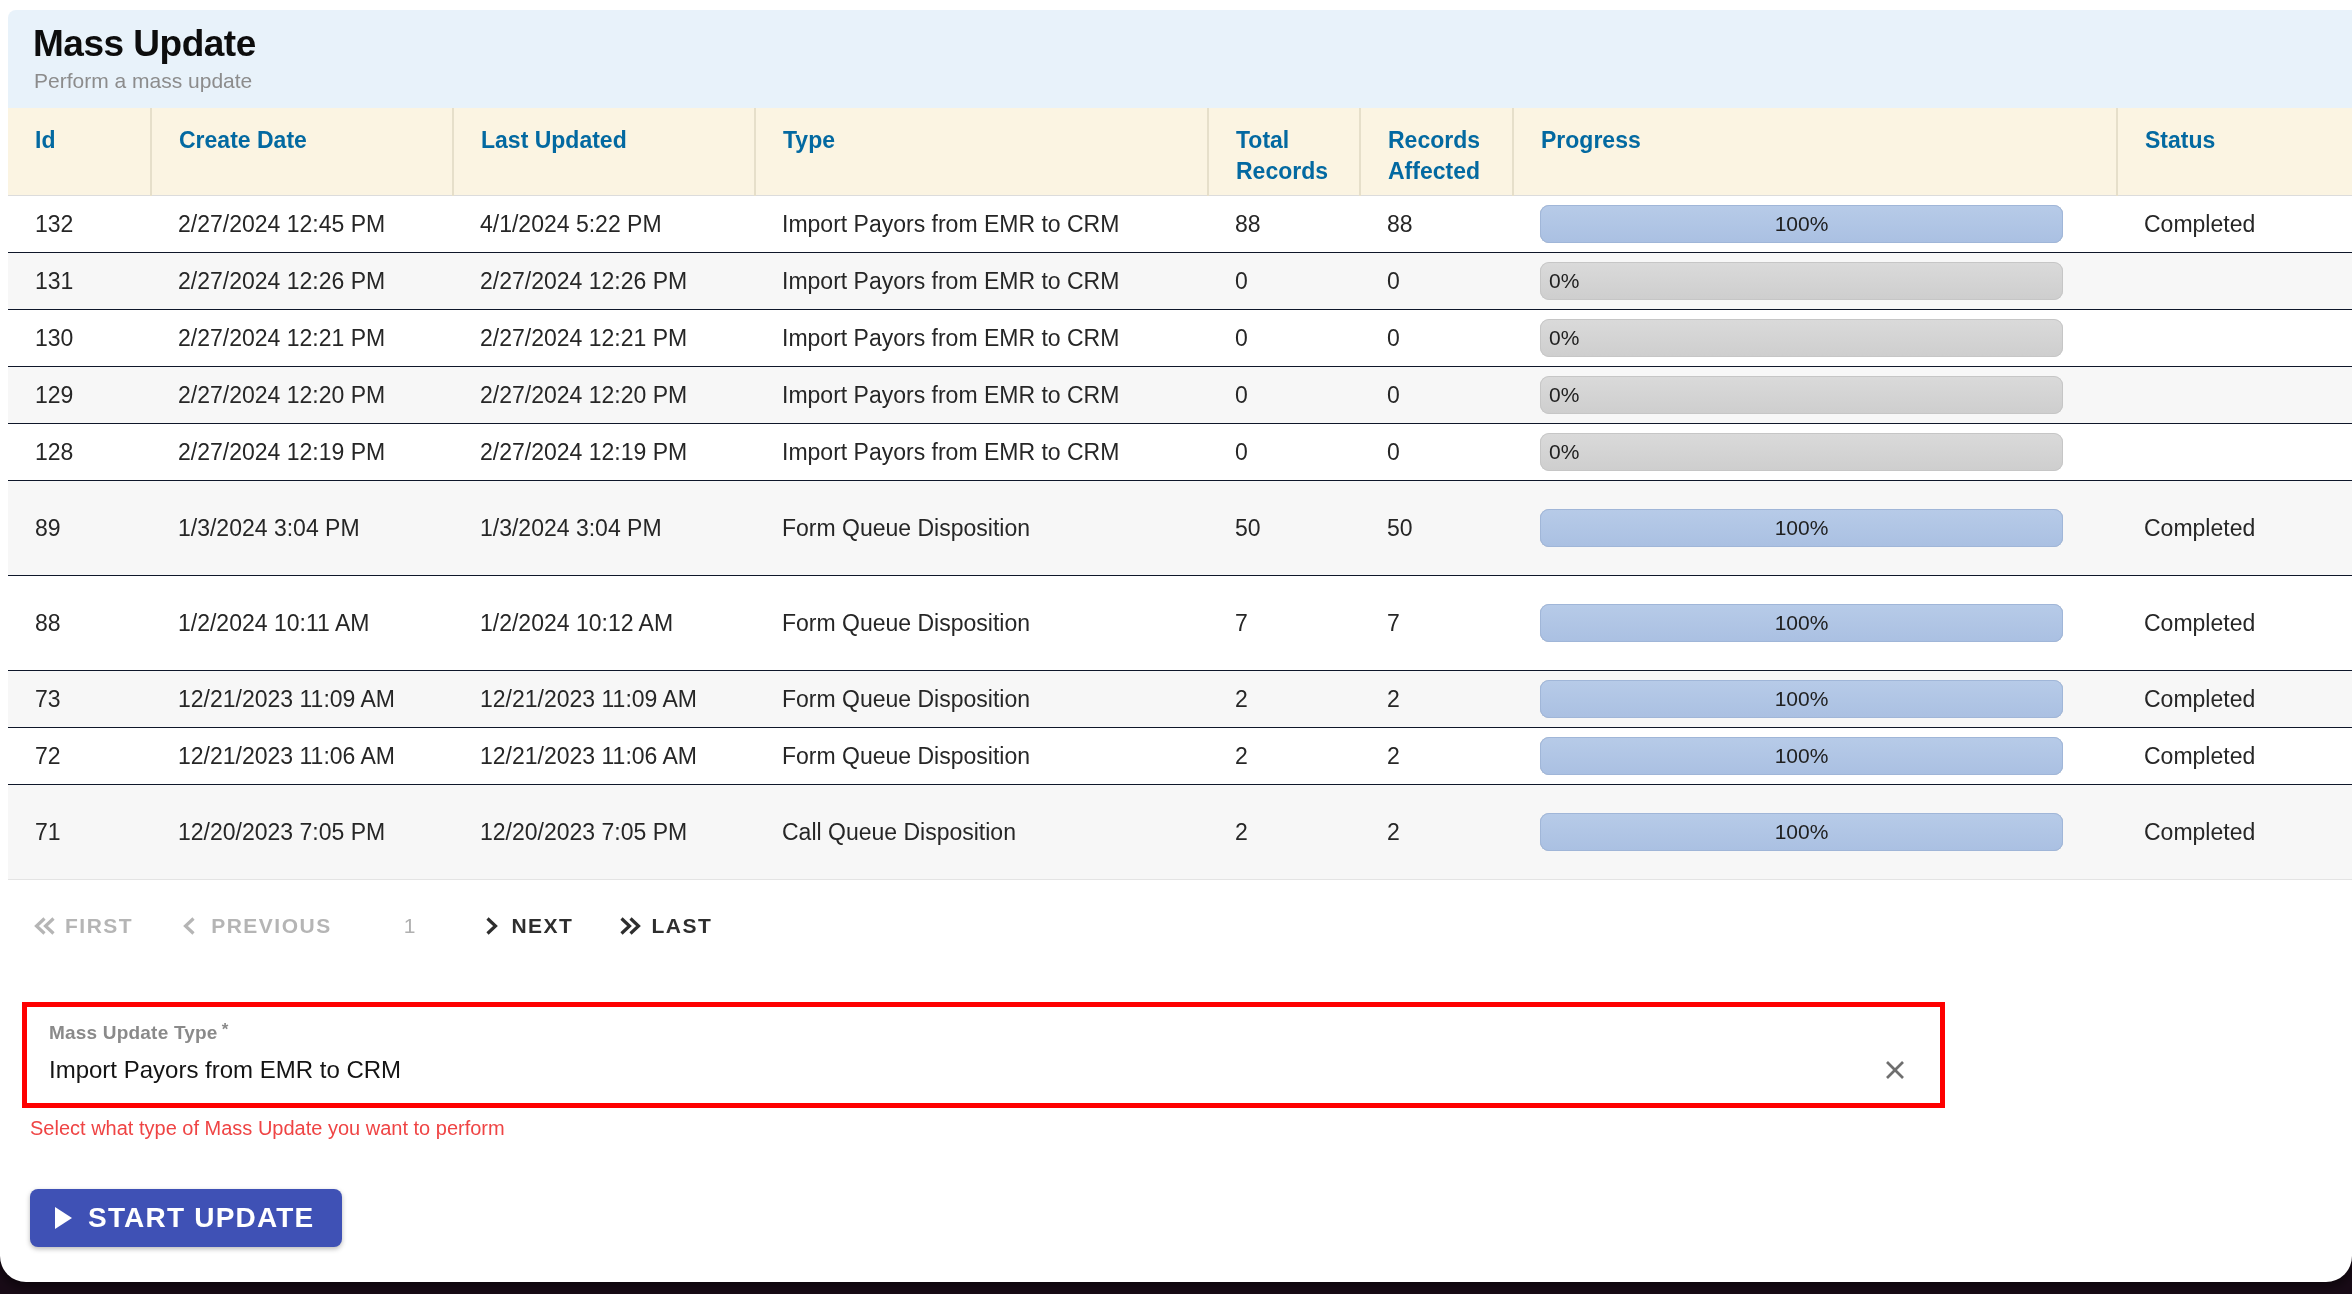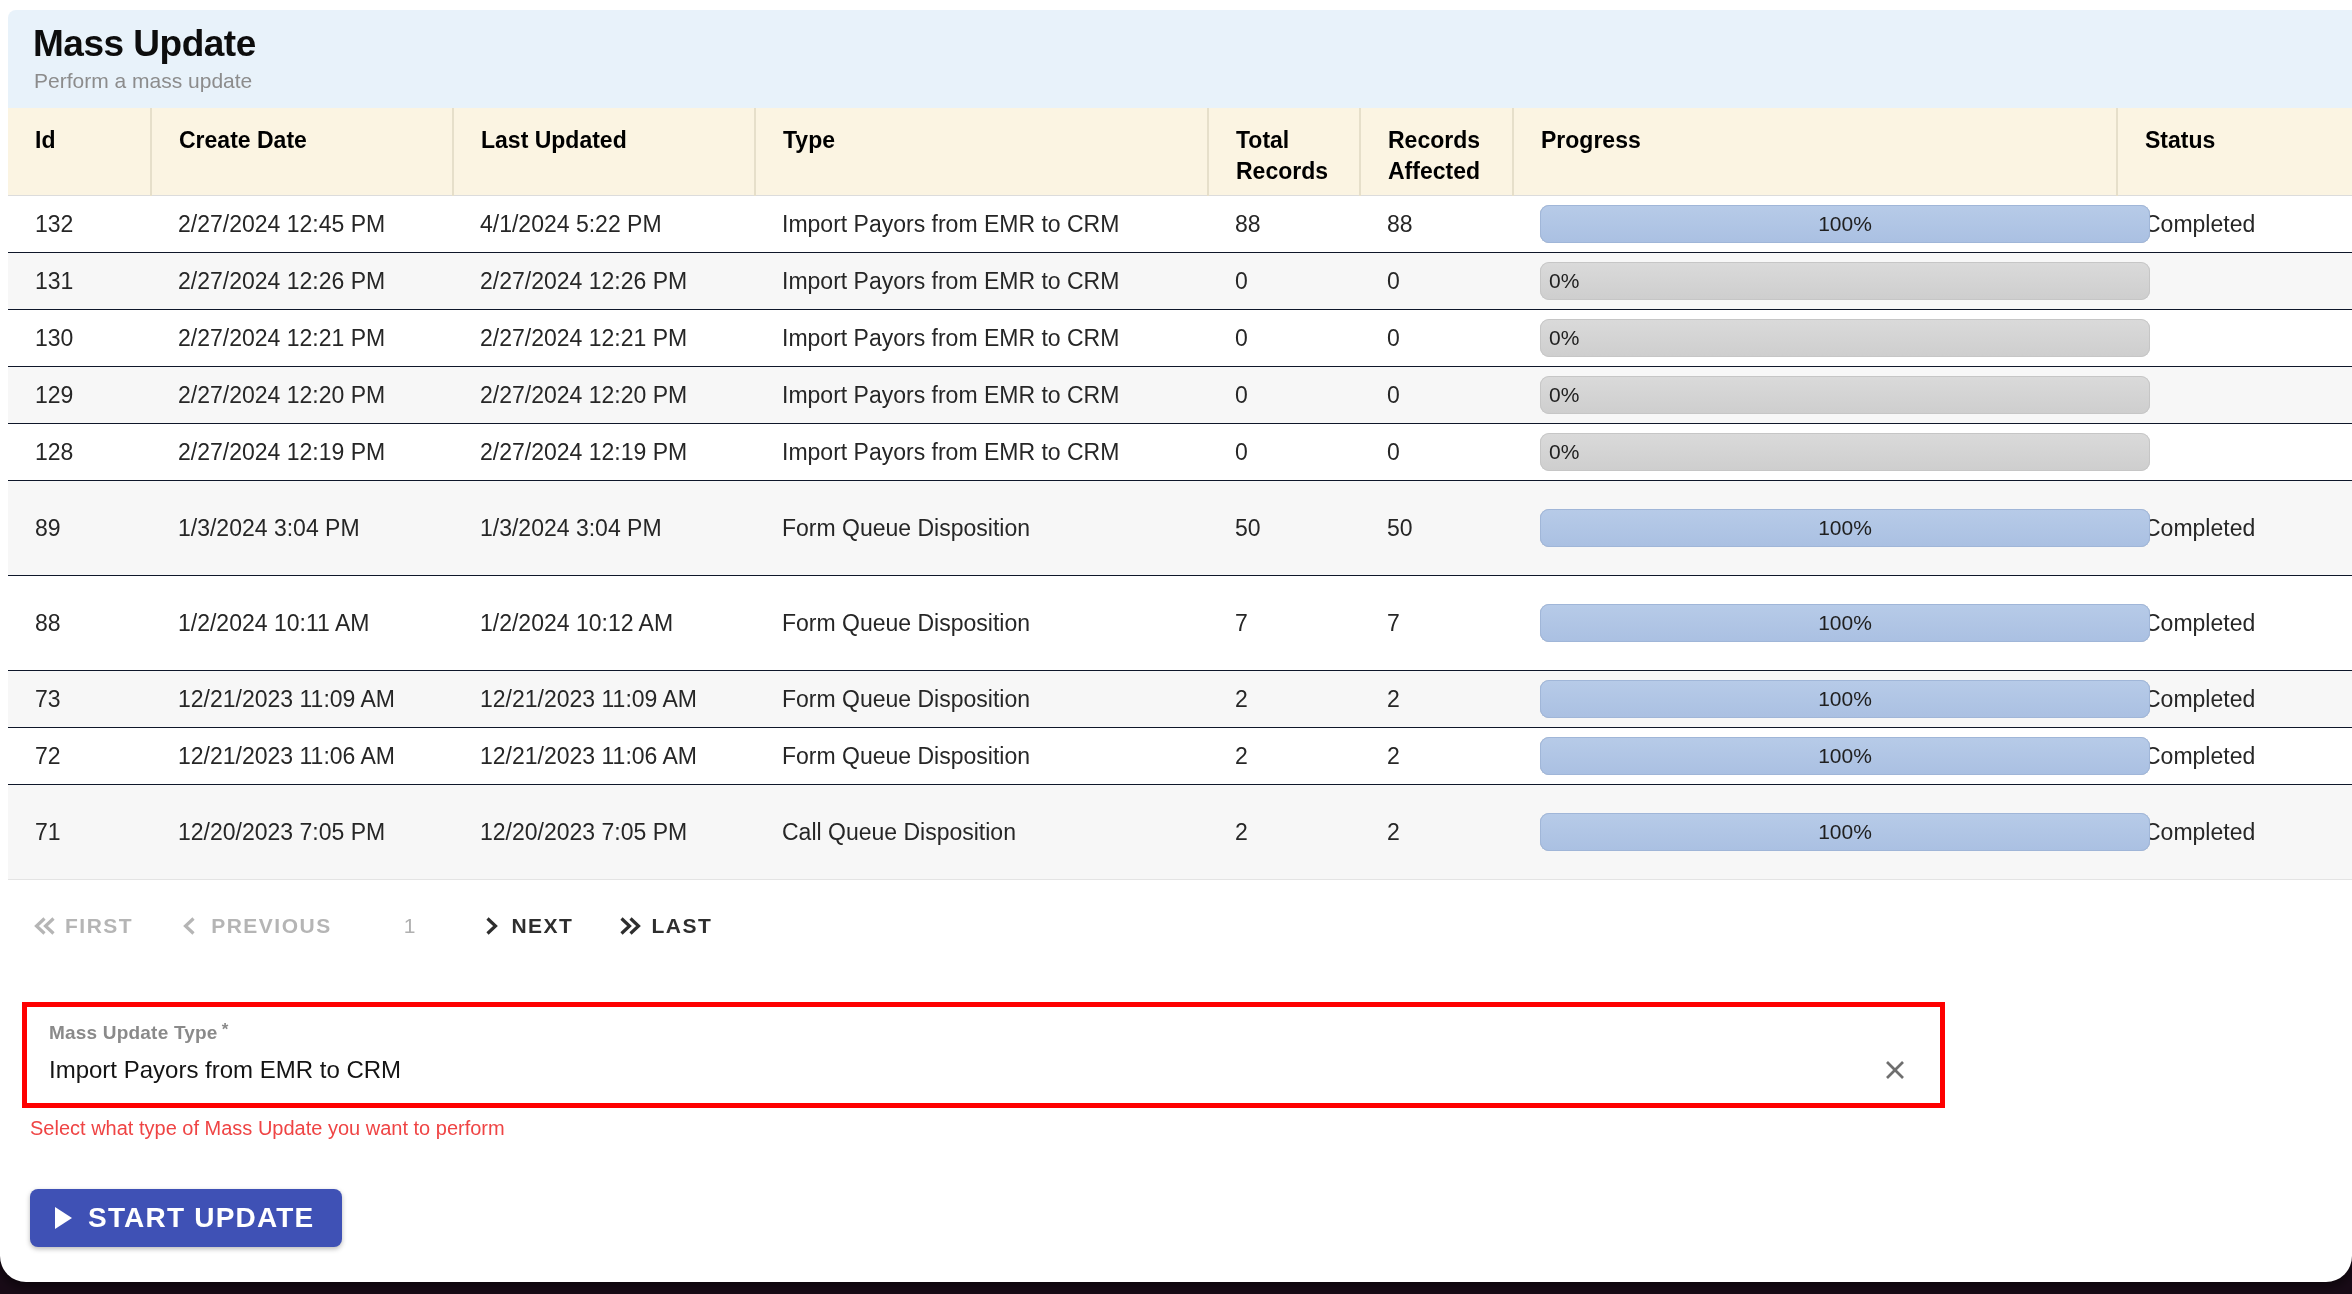--- a/index.html
+++ b/index.html
@@ -11,32 +11,32 @@
   
   .band{margin:10px 0 0 8px;background:var(--band,#e8f2fa);border-top-left-radius:8px;
         padding:14px 0 16px 25px;}
   .band h1{margin:0;font-size:37px;line-height:40px;font-weight:700;color:#0d0d0d;letter-spacing:-.5px;}
   .band p{margin:6px 0 0 1px;font-size:21px;line-height:22px;color:#8c8c8c;}
 
   
   table{margin-left:8px;width:2344px;border-collapse:collapse;table-layout:fixed;}
   thead th{background:var(--cream,#fbf4e2);text-align:left;vertical-align:top;
            padding:17px 10px 8px 27px;height:84px;box-sizing:border-box;
-           font-size:23px;font-weight:700;color:#000000;line-height:31px;
+           font-size:23px;font-weight:700;color:#0369a1;line-height:31px;
            border-right:2px solid #e6dfca;border-bottom:1px solid #dcdcdc;}
   thead th:last-child{border-right:none;}
   tbody td{font-size:23px;color:#262626;padding-left:27px;box-sizing:border-box;vertical-align:middle;}
   tbody tr{height:57px;border-top:1px solid #0f172a;background:#fff;}
   tbody tr:first-child{border-top:none;}
   tbody tr:nth-child(even){background:#f7f7f7;}
   tbody tr.tall{height:95px;}
   tbody tr:last-child{border-bottom:1px solid #e4e4e4;}
 
   
-  .bar{position:relative;width:610px;height:38px;border-radius:9px;
+  .bar{position:relative;width:523px;height:38px;border-radius:9px;
        background:linear-gradient(#dadada,#cecece);box-shadow:inset 0 0 0 1px #c6c6c6;}
   .bar .fill{height:100%;border-radius:9px;
        background:linear-gradient(var(--pblue-light,#b7cbe8),var(--pblue,#aac0e2));
        box-shadow:inset 0 0 0 1px #a0b6d8;}
   .bar .bar-label{position:absolute;inset:0;display:flex;align-items:center;justify-content:center;
        font-size:21px;color:#1f1f1f;}
   .bar.empty .bar-label{justify-content:flex-start;padding-left:9px;}
 
   
   .pagination{display:flex;align-items:center;margin:26px 0 0 33px;height:40px;

